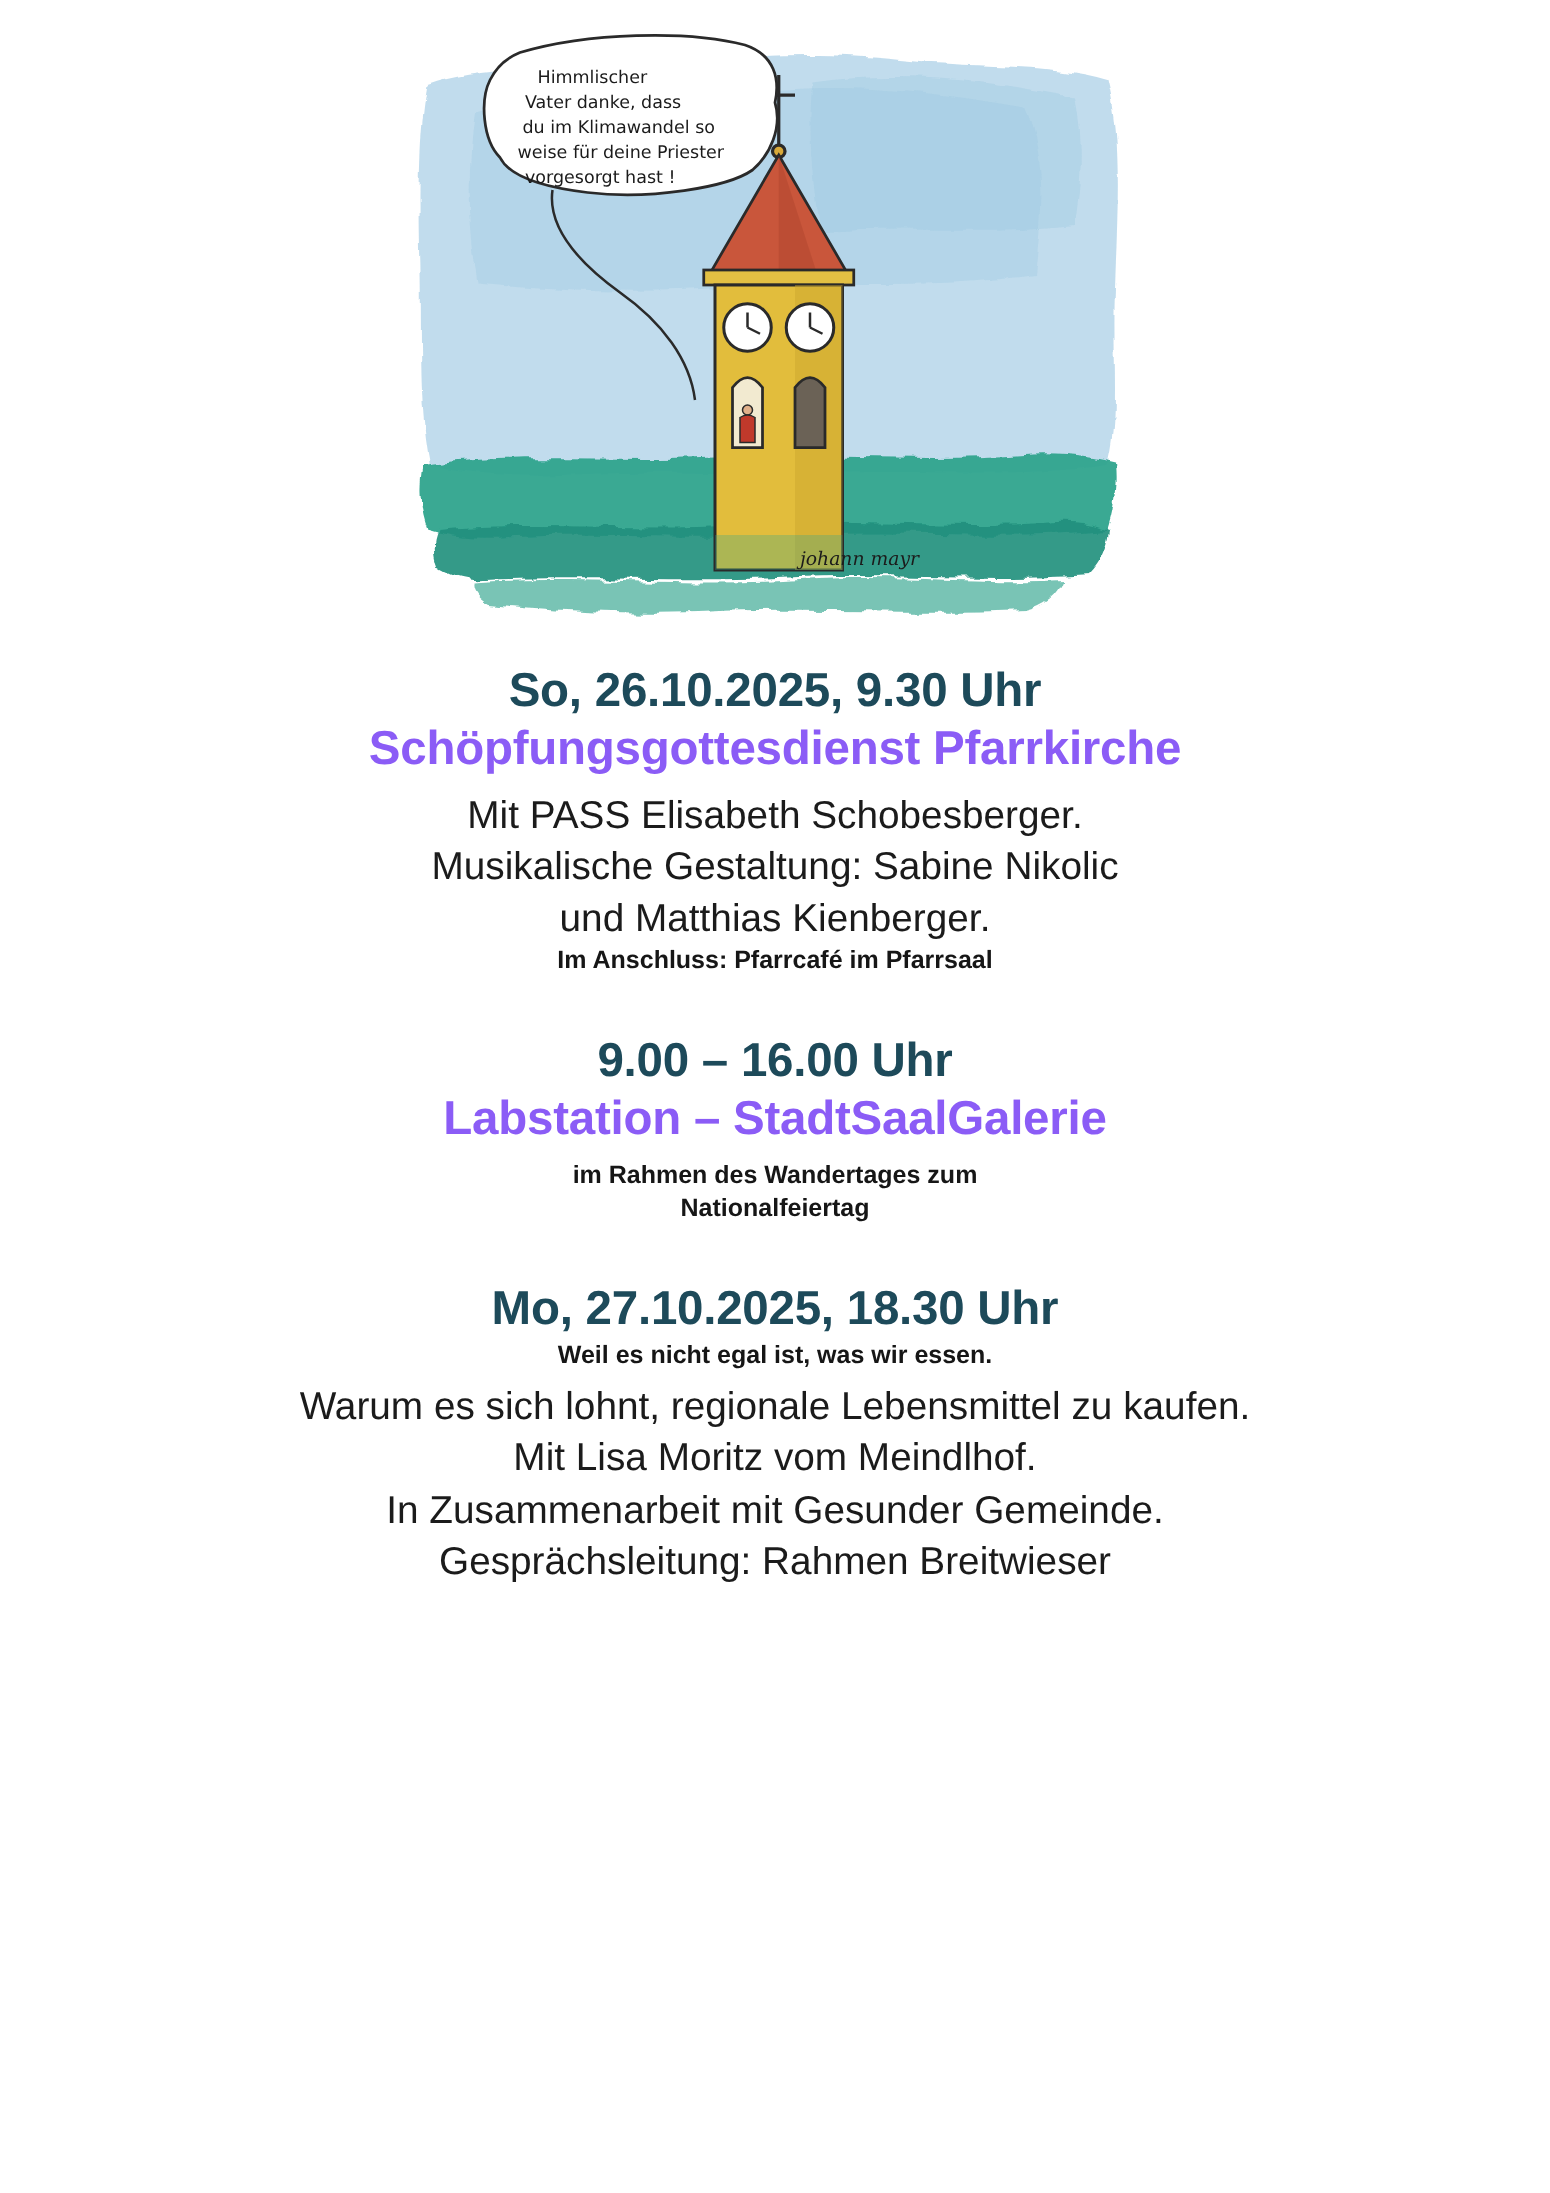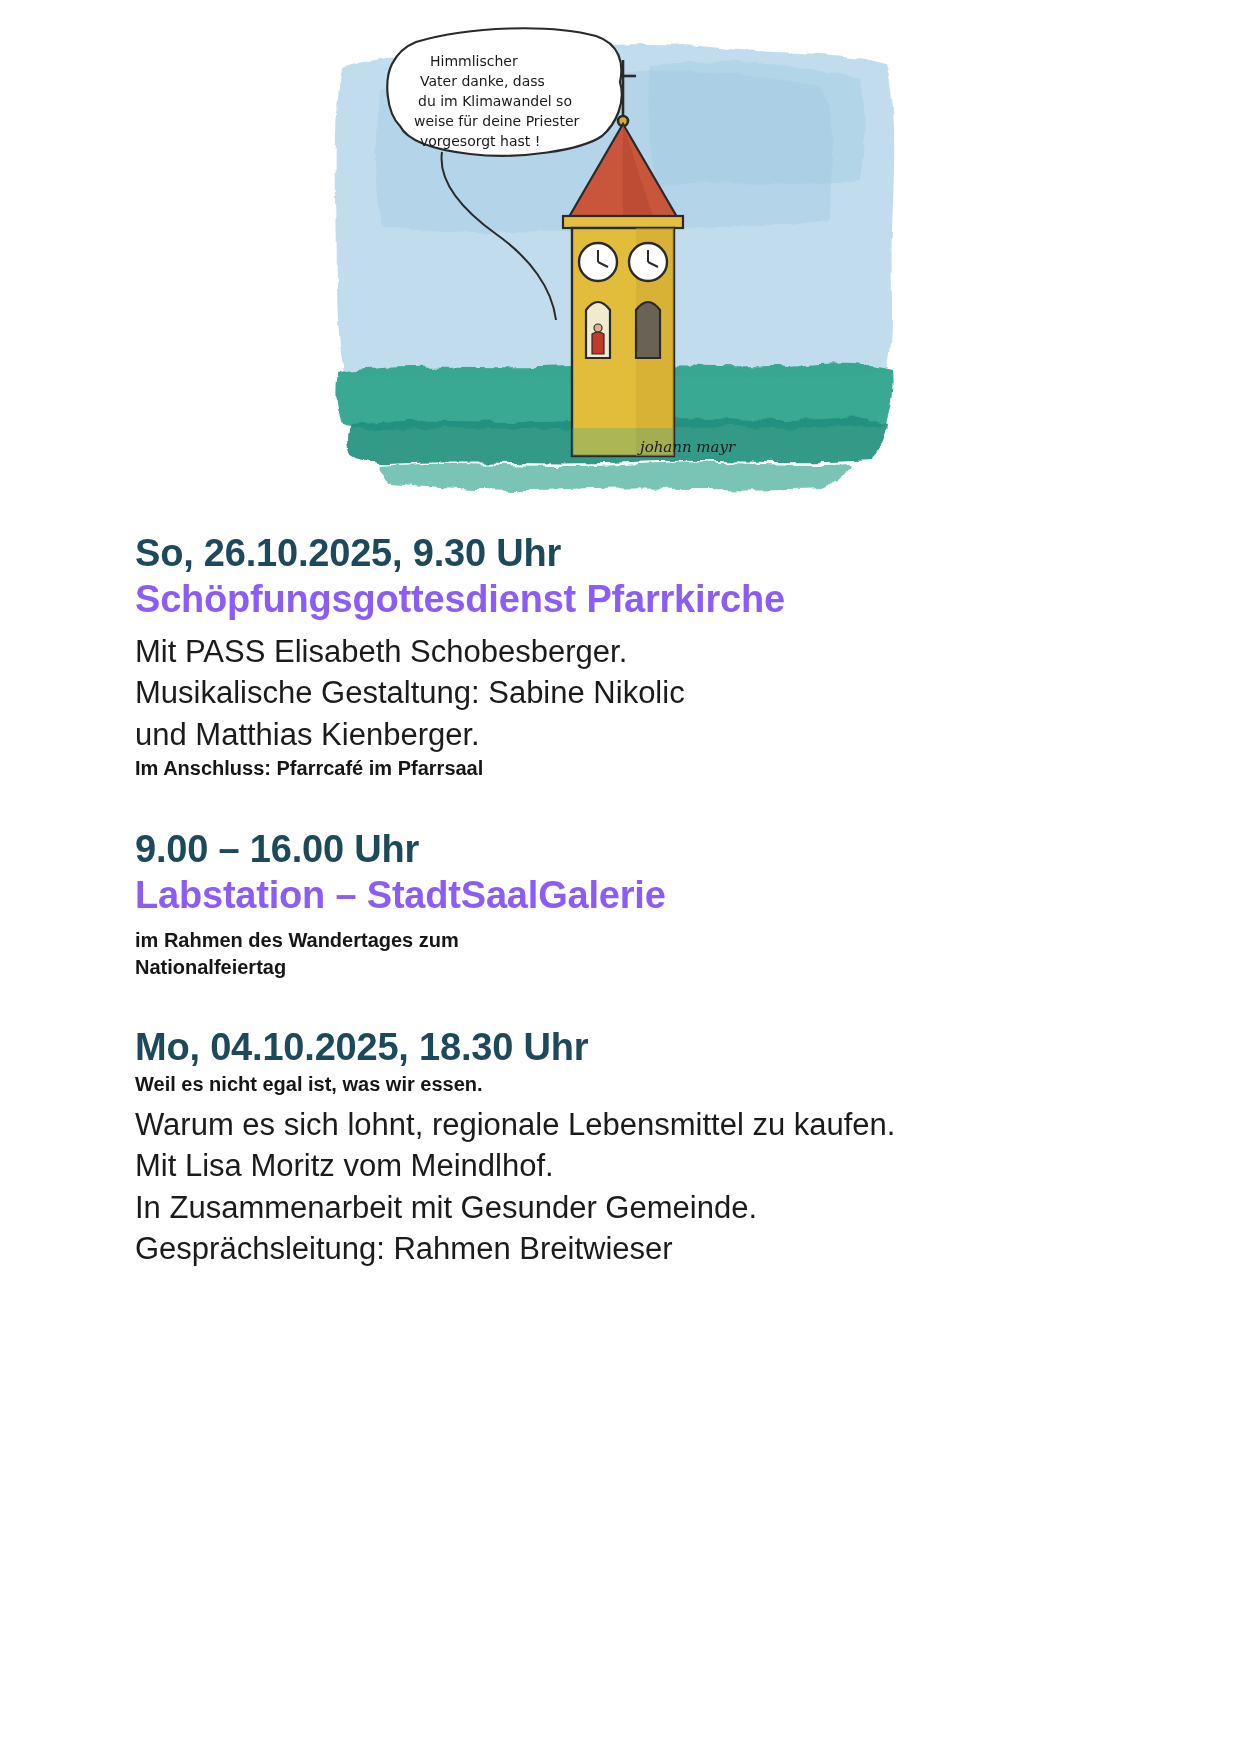--- a/index.html
+++ b/index.html
@@ -28,20 +28,21 @@
     width: 600px;
     height: 480px;
     margin: 20px auto 0 auto;
   }
   .illu-svg { display: block; width: 600px; height: 480px; }
 
   
   .content {
     padding: 30px 135px 0 135px;
     box-sizing: border-box;
+    text-align: center;
   }
 
   .block { margin-bottom: 44px; }
   .block:last-child { margin-bottom: 0; }
 
   .ev-date {
     font-size: 38px;
     font-weight: bold;
     color: #1d4a5a;
     line-height: 1.22;
@@ -178,21 +179,21 @@
     </div>
 
     <div class="block">
       <div class="ev-date">9.00 – 16.00 Uhr</div>
       <div class="ev-title">Labstation – StadtSaalGalerie</div>
       <div class="ev-sub-bold">im Rahmen des Wandertages zum</div>
       <div class="ev-sub-bold">Nationalfeiertag</div>
     </div>
 
     <div class="block">
-      <div class="ev-date">Mo, 04.10.2025, 18.30 Uhr</div>
+      <div class="ev-date">Mo, 27.10.2025, 18.30 Uhr</div>
       <div class="ev-sub-bold">Weil es nicht egal ist, was wir essen.</div>
       <div class="spacer-small"></div>
       <div class="ev-lines">
         <span class="line">Warum es sich lohnt, regionale Lebensmittel zu kaufen.</span>
         <span class="line">Mit Lisa Moritz vom Meindlhof.</span>
         <span class="line">In Zusammenarbeit mit Gesunder Gemeinde.</span>
         <span class="line">Gesprächsleitung: Rahmen Breitwieser</span>
       </div>
     </div>
 

